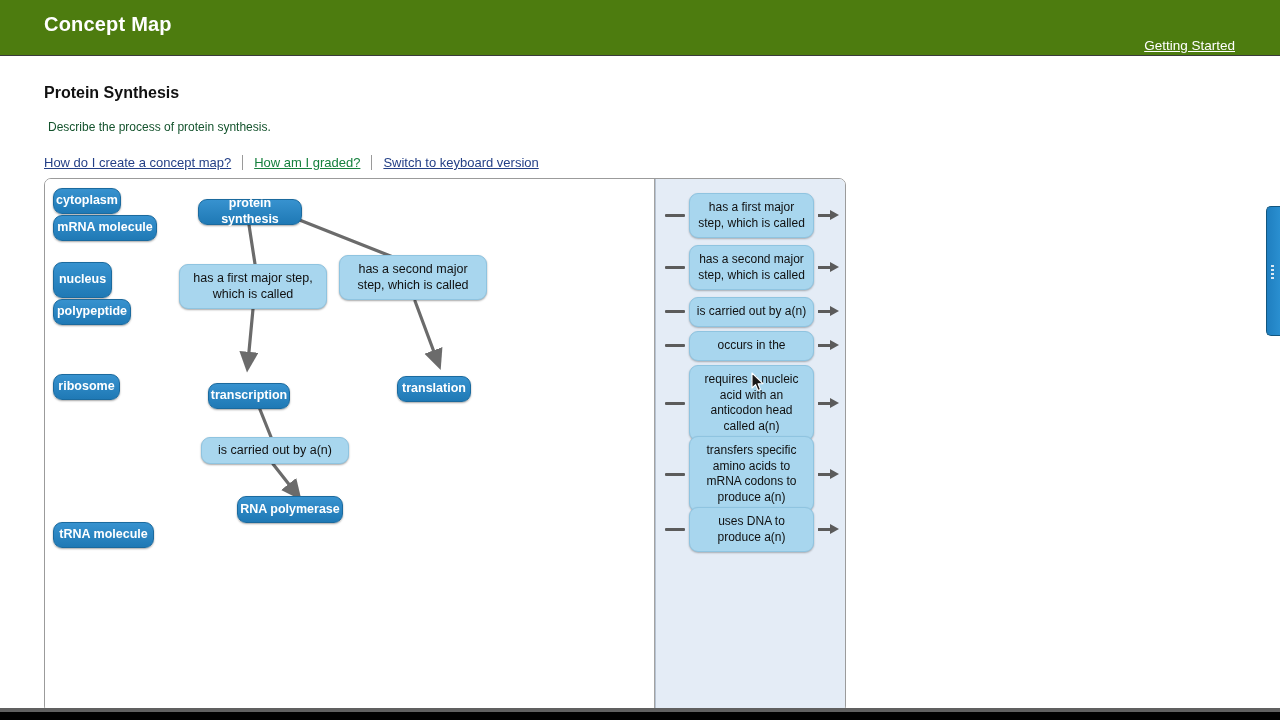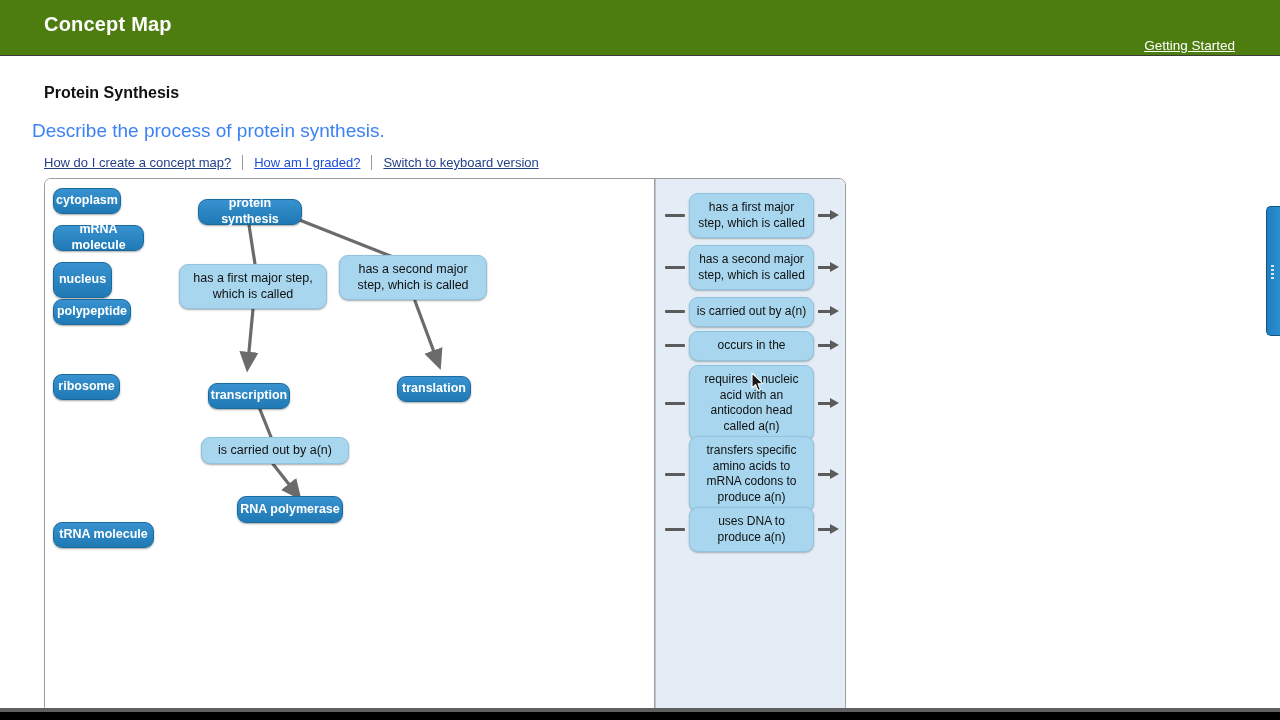--- a/index.html
+++ b/index.html
@@ -40,38 +40,38 @@
     background: #ffffff;
     border-top: 1px solid #3a3a3a;
   }
 
   .q-title {
     position: absolute; left: 44px; top: 28px;
     font-size: 16px; font-weight: bold; color: #111;
     white-space: nowrap;
   }
   .q-desc {
-    position: absolute; left: 32px; top: 64px;
-    font-size: 19px; color: #3b82f6;
+    position: absolute; left: 48px; top: 64px;
+    font-size: 12px; color: #14532d;
     white-space: nowrap;
   }
 
   
   .linkrow {
     position: absolute; left: 44px; top: 99px;
     display: flex; align-items: center;
     font-size: 13px;
     white-space: nowrap;
   }
   .linkrow a {
     text-decoration: underline;
     cursor: pointer;
   }
   .lnk-blue { color: #233f86; }
-  .lnk-red  { color: #1d4ed8; }
+  .lnk-red  { color: #15803d; }
   .lnk-sep {
     display: inline-block;
     width: 1px; height: 15px;
     background: #9a9a9a;
     margin: 0 11px;
   }
 
   
   .canvas {
     position: absolute; left: 44px; top: 122px;
@@ -253,21 +253,21 @@
             <path d="M 204 46 L 210 85"></path>
             <path d="M 252 40 L 348 78"></path>
             <path d="M 208 130 L 203 183" marker-end="url(#ah)"></path>
             <path d="M 370 122 L 392 181" marker-end="url(#ah)"></path>
             <path d="M 208 213 L 226 258"></path>
             <path d="M 228 285 L 250 313" marker-end="url(#ah)"></path>
           </g>
       </svg>
       <div id="palette-layer">
           <div class="node concept" style="left: 8px; top: 9px; width: 68px; height: 26px;">cytoplasm</div>
-          <div class="node concept" style="left: 8px; top: 46px; width: 91px; height: 26px;">mRNA molecule</div>
+          <div class="node concept" style="left: 8px; top: 36px; width: 104px; height: 26px;">mRNA molecule</div>
           <div class="node concept" style="left: 8px; top: 83px; width: 59px; height: 36px;">nucleus</div>
           <div class="node concept" style="left: 8px; top: 120px; width: 78px; height: 26px;">polypeptide</div>
           <div class="node concept" style="left: 8px; top: 195px; width: 67px; height: 26px;">ribosome</div>
           <div class="node concept" style="left: 8px; top: 343px; width: 101px; height: 26px;">tRNA molecule</div>
         </div>
       <div id="map-layer">
           <div class="node concept" style="left: 153px; top: 20px; width: 104px; height: 26px;">protein synthesis</div>
           <div class="node link" style="left: 134px; top: 85px; width: 148px; height: 45px;">has a first major step, which is called</div>
           <div class="node link" style="left: 294px; top: 76px; width: 148px; height: 45px;">has a second major step, which is called</div>
           <div class="node concept" style="left: 163px; top: 204px; width: 82px; height: 26px; text-align: right;">transcription</div>

